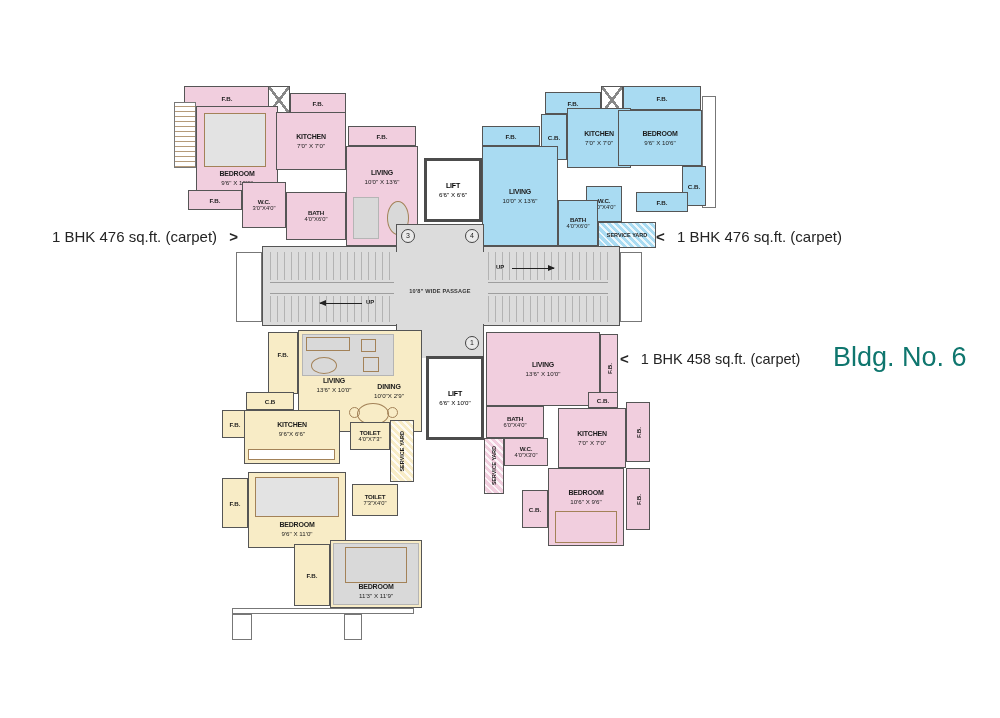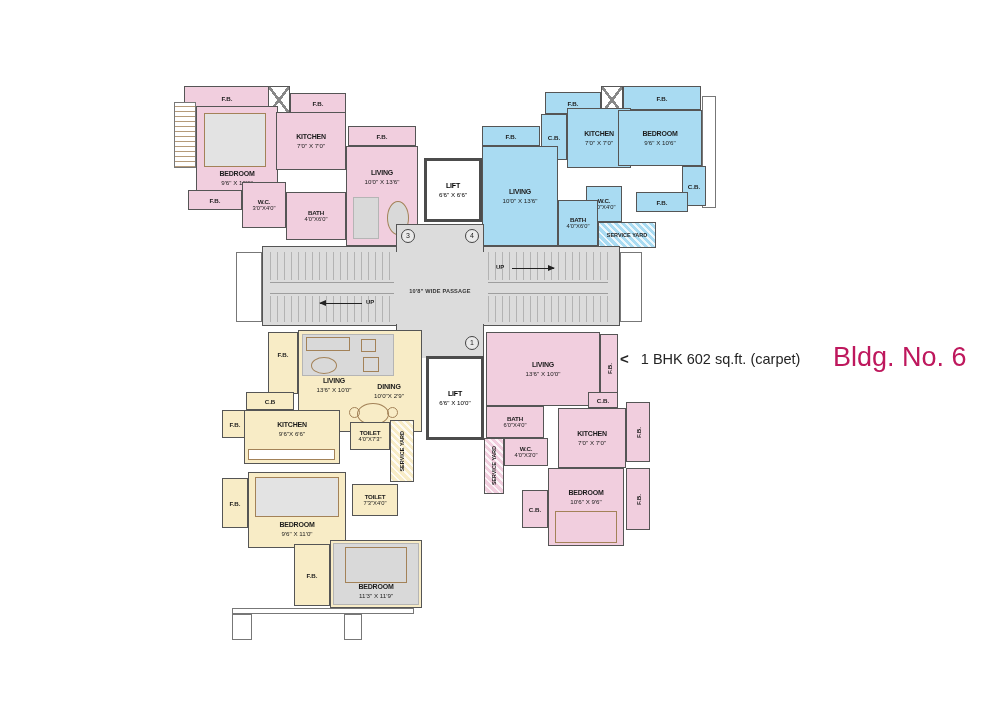--- a/index.html
+++ b/index.html
@@ -27,21 +27,21 @@
         display:flex;flex-direction:column;align-items:center;justify-content:center;text-align:center;}
   .circle{position:absolute;width:12px;height:12px;border:1px solid #444;border-radius:50%;
           font-size:7px;line-height:11px;text-align:center;color:#222;background:rgba(255,255,255,.4);}
   .xwin{position:absolute;box-sizing:border-box;background:#fff;border:1.4px solid #555;
         background-image:linear-gradient(to top right,transparent 46%,#888 46% 54%,transparent 54%),
                          linear-gradient(to bottom right,transparent 46%,#888 46% 54%,transparent 54%);}
   .deco{position:absolute;box-sizing:border-box;background:#fff;border:1.2px solid #777;}
   .ticks{background-image:repeating-linear-gradient(0deg,rgba(163,130,88,.8) 0 1px,transparent 1px 5px);}
   .note{position:absolute;font-size:15px;color:#242424;white-space:nowrap;}
   .note .arr{font-weight:800;font-size:15px;}
-  .title{position:absolute;font-size:27px;color:#be185d;white-space:nowrap;}
+  .title{position:absolute;font-size:27px;color:#0f766e;white-space:nowrap;}
   .ptext{position:absolute;font-size:5.6px;color:#333;text-align:center;white-space:nowrap;font-weight:700;letter-spacing:.2px;}
   .uptxt{position:absolute;font-size:6px;font-weight:700;color:#222;}
   .arrow{position:absolute;border-top:1.2px solid #222;}
   .arrow.left::before{content:"";position:absolute;left:-1px;top:-4px;width:0;height:0;
         border-top:3.5px solid transparent;border-bottom:3.5px solid transparent;border-right:7px solid #222;}
   .arrow.right::after{content:"";position:absolute;right:-1px;top:-4px;width:0;height:0;
         border-top:3.5px solid transparent;border-bottom:3.5px solid transparent;border-left:7px solid #222;}
 </style>
 </head>
 <body>
@@ -259,18 +259,24 @@
     </div>
   <div class="room pink" style="left:548px;top:468px;width:76px;height:78px;justify-content:flex-start;padding-top:20px">
     <div class="fur" style="left:6px;top:42px;width:62px;height:32px;background:none"></div>
     <span class="rname">BEDROOM</span>
     <span class="rdim">10'6" X 9'6"</span>
     </div>
   <div class="room pink" style="left:626px;top:468px;width:24px;height:62px">
     <span class="fbl vert">F.B.</span>
     </div>
 
+  <div class="note" style="left:52px;top:228px">
+    <span>1 BHK 476 sq.ft. (carpet)</span>
+    <span class="arr" style="margin-left:8px">&gt;</span></div>
+  <div class="note" style="left:656px;top:228px">
+    <span class="arr" style="margin-right:8px">&lt;</span>
+    <span>1 BHK 476 sq.ft. (carpet)</span></div>
   <div class="note" style="left:620px;top:350px;font-size:14.5px">
     <span class="arr" style="margin-right:8px">&lt;</span>
-    <span>1 BHK 602 sq.ft. (carpet)</span></div>
+    <span>1 BHK 458 sq.ft. (carpet)</span></div>
   <div class="title" style="left:833px;top:342px">Bldg. No. 6</div>
 
 </div>
 
 </body></html>

